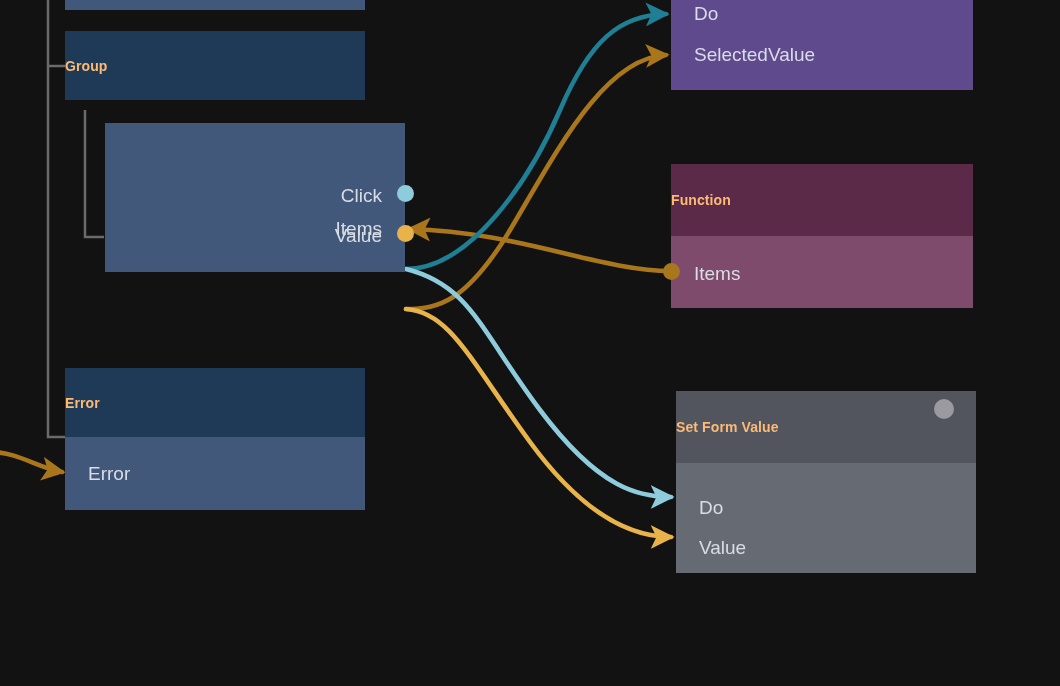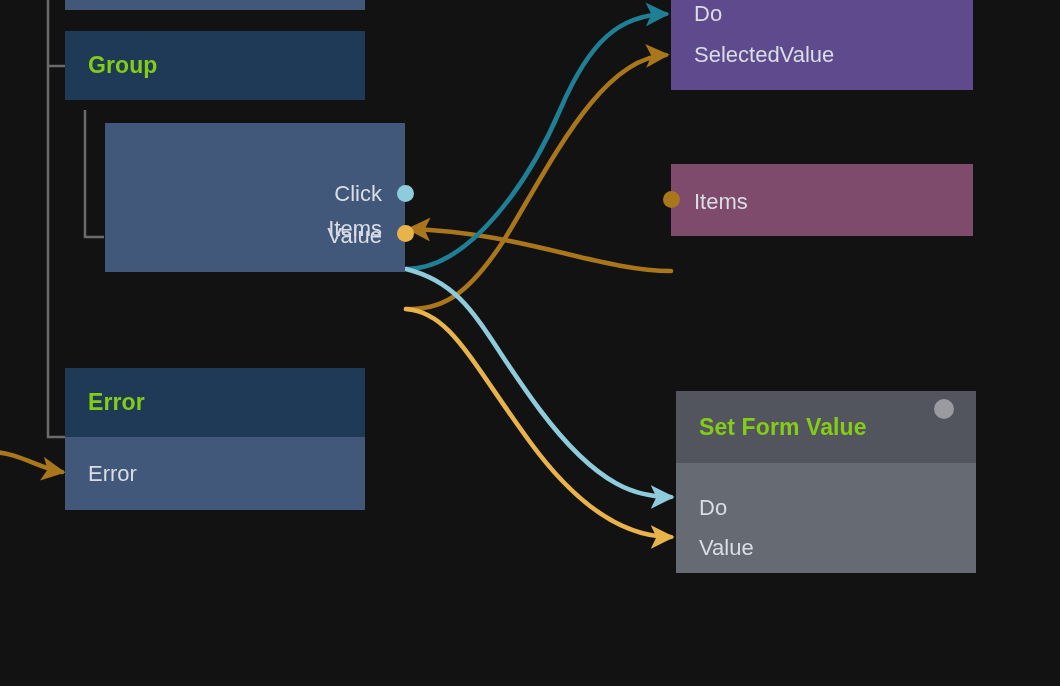--- a/index.html
+++ b/index.html
@@ -38,36 +38,35 @@
     box-sizing: border-box;
     overflow: visible;
   }
   .node-header {
     box-sizing: border-box;
     display: flex;
     align-items: center;
     position: relative;
   }
   .node-title {
-    font-size: 23px;
+    font-size: 14px;
     font-weight: bold;
-    color: #84cc16;
+    color: #fdba74;
     letter-spacing: 0.1px;
-    padding-left: 23px;
   }
   .node-body {
     box-sizing: border-box;
     position: relative;
   }
   .port-row {
     position: absolute;
     height: 22px;
     display: flex;
     align-items: center;
-    font-size: 22px;
+    font-size: 19px;
     color: #d9dde5;
   }
   .port-row.out {
     right: 23px;
     justify-content: flex-end;
   }
   .port-row.in {
     left: 23px;
     justify-content: flex-start;
   }
@@ -175,20 +174,23 @@
       <div class="port-row in" style="top:55px;">
         <span>Do</span>
       </div>
       <div class="port-row in" style="top:96px;">
         <span>SelectedValue</span>
       </div>
     </div>
   </div>
 
   <div class="node" style="left:671px; top:164px; width:302px; height:144px;">
+    <div class="node-header" style="width:302px; height:72px; background:#5b2a48;">
+      <span class="node-title">Function</span>
+    </div>
     <div class="node-body" style="width:302px; height:72px; background:#7e4b6c;">
       <div class="port-row in" style="top:27px;">
         <span>Items</span>
       </div>
       <span class="port-dot" style="left:-8.5px; top:27px; background:#a9761b;"></span>
     </div>
   </div>
 
   <div class="node" style="left:676px; top:391px; width:300px; height:190px;">
     <div class="node-header" style="width:300px; height:72px; background:#52555e;">

